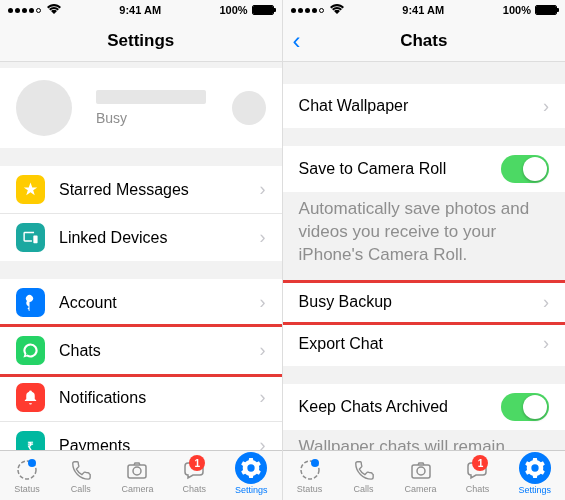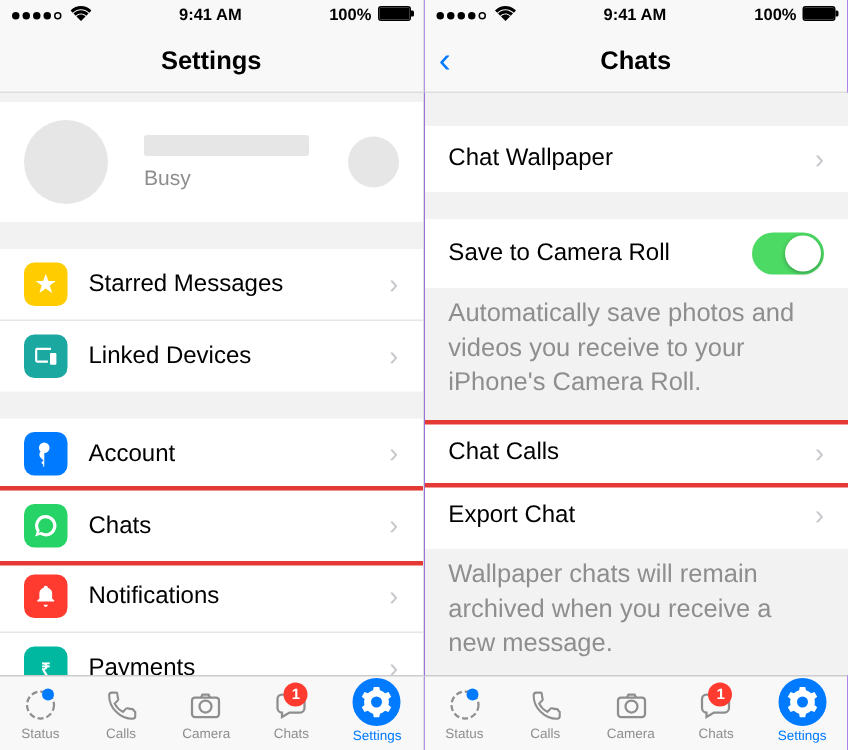--- a/index.html
+++ b/index.html
@@ -4,21 +4,21 @@
 <style>
 *{margin:0;padding:0;box-sizing:border-box;font-family:-apple-system,"Helvetica Neue",sans-serif;-webkit-font-smoothing:antialiased}
 body{background:#fff;width:565px;height:500px;display:flex}
 .screen{width:336px;height:500px;background:#6d28d9;position:relative;overflow:hidden;display:flex;flex-direction:column}
 .screen.left{border-right:1px solid #ddd}
 .status-bar{height:20px;display:flex;justify-content:space-between;align-items:center;padding:0 8px;font-size:11px;font-weight:600;background:#f8f8f8}
 .status-left{display:flex;gap:2px;align-items:center}
 .dot{width:5px;height:5px;border-radius:50%;background:#000}
 .dot.e{background:none;border:1px solid #000}
 .wifi{margin-left:4px}
-.status-right{display:flex;align-items:flex-start;gap:2px}
+.status-right{display:flex;align-items:center;gap:2px}
 .battery{width:22px;height:10px;border:1px solid #000;border-radius:2px;position:relative;margin-left:2px}
 .battery::after{content:"";position:absolute;right:-3px;top:2px;width:2px;height:4px;background:#000;border-radius:0 1px 1px 0}
 .battery-fill{background:#000;height:100%;width:100%;border-radius:1px}
 .nav-bar{height:42px;display:flex;align-items:center;justify-content:center;background:#f8f8f8;border-bottom:1px solid #ddd;position:relative}
 .nav-title{font-size:17px;font-weight:600}
 .back-btn{position:absolute;left:10px;color:#007aff;font-size:24px;font-weight:300}
 .content{flex:1;overflow-y:auto;background:#f2f2f2}
 .profile{background:#fff;padding:12px 16px;display:flex;align-items:center;gap:24px;margin-top:6px}
 .avatar{width:56px;height:56px;border-radius:50%;background:#e6e6e6}
 .profile-info{flex:1}
@@ -239,29 +239,35 @@
     <div class="section">
       <div class="row">
         <div class="row-label">Save to Camera Roll</div>
         <div class="toggle"></div>
       </div>
     </div>
     <div class="footer-text">Automatically save photos and videos you receive to your iPhone's Camera Roll.</div>
 
     <div class="section" style="margin-top:6px">
       <div class="row highlight">
-        <div class="row-label">Chat Calls</div>
+        <div class="row-label">Busy Backup</div>
         <div class="chevron">›</div>
       </div>
       <div class="row">
         <div class="row-label">Export Chat</div>
         <div class="chevron">›</div>
       </div>
     </div>
 
+    <div class="section">
+      <div class="row">
+        <div class="row-label">Keep Chats Archived</div>
+        <div class="toggle"></div>
+      </div>
+    </div>
     <div class="footer-text">Wallpaper chats will remain archived when you receive a new message.</div>
 
     <div class="section" style="margin-top:6px">
       <div class="row">
         
       </div>
 
     </div>
   </div>
 

